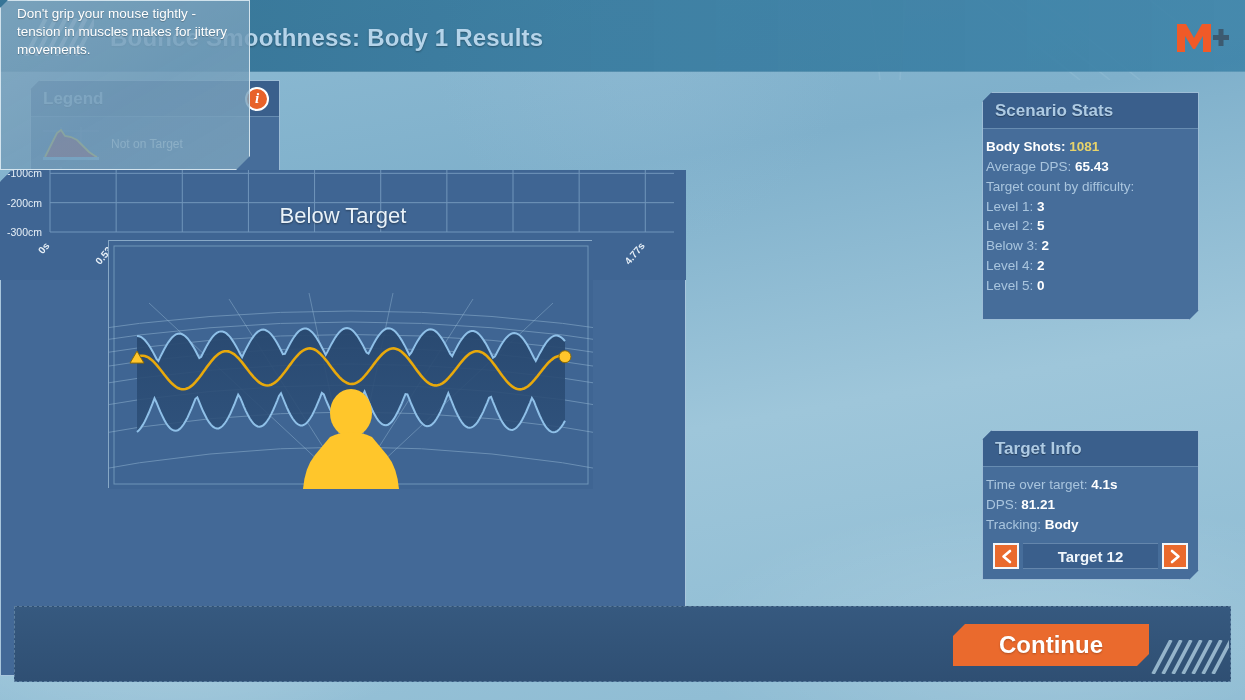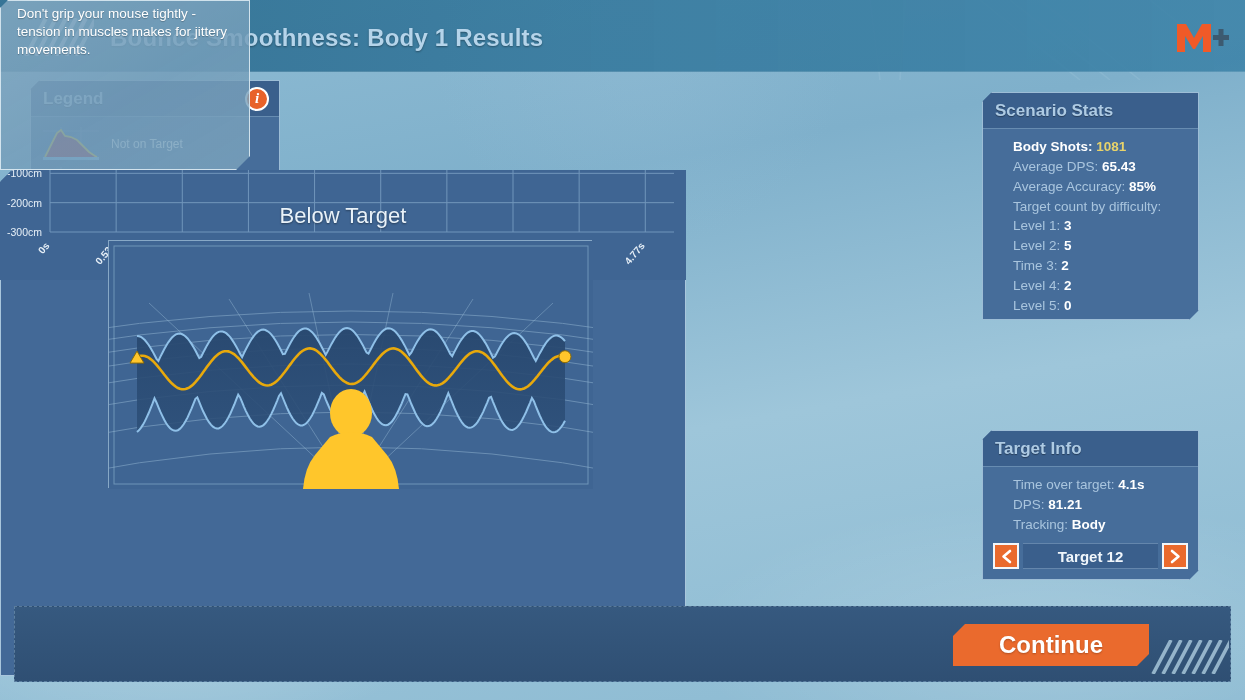--- a/index.html
+++ b/index.html
@@ -150,21 +150,21 @@
   
   .arena {
     position: absolute; left: 108px; top: 240px; width: 484px; height: 248px;
     background: #3f6593;
     border: 1px solid #87a8c6;
   }
 
   
   #stats-panel { left: 982px; top: 92px; width: 217px; height: 228px; }
   #target-panel { left: 982px; top: 430px; width: 217px; height: 150px; }
-  .stat-list { padding: 8px 30px; }
+  .stat-list { padding: 8px 3px; }
   .stat-line {
     font-size: 13.5px; color: #a9c5de; line-height: 1.47;
     white-space: nowrap;
   }
   .stat-line .k { color: #a9c5de; }
   .stat-line .v { color: #ffffff; font-weight: bold; }
   .stat-line .v.gold { color: #e8d36a; font-weight: bold; }
   .stat-line .k.white { color: #ffffff; font-weight: bold; }
 
   .target-nav {
@@ -437,25 +437,24 @@
   </div>
 </div>
 
 <div class="panel" id="stats-panel">
   <div class="panel-head">
     <span class="panel-head-title">Scenario Stats</span>
   </div>
   <div class="stat-list" id="stats-list">
       <div class="stat-line"><span class="k white">Body Shots: </span><span class="v gold">1081</span></div>
       <div class="stat-line"><span class="k">Average DPS: </span><span class="v">65.43</span></div>
-      <div class="stat-line"><span class="k">Average Accuracy: </span><span class="v">85%</span></div>
       <div class="stat-line"><span class="k">Target count by difficulty:</span><span class="v"></span></div>
       <div class="stat-line"><span class="k">Level 1: </span><span class="v">3</span></div>
       <div class="stat-line"><span class="k">Level 2: </span><span class="v">5</span></div>
-      <div class="stat-line"><span class="k">Time 3: </span><span class="v">2</span></div>
+      <div class="stat-line"><span class="k">Below 3: </span><span class="v">2</span></div>
       <div class="stat-line"><span class="k">Level 4: </span><span class="v">2</span></div>
       <div class="stat-line"><span class="k">Level 5: </span><span class="v">0</span></div>
     </div>
 </div>
 
 <div class="panel" id="target-panel">
   <div class="panel-head">
     <span class="panel-head-title">Target Info</span>
   </div>
   <div class="stat-list" id="target-list">

